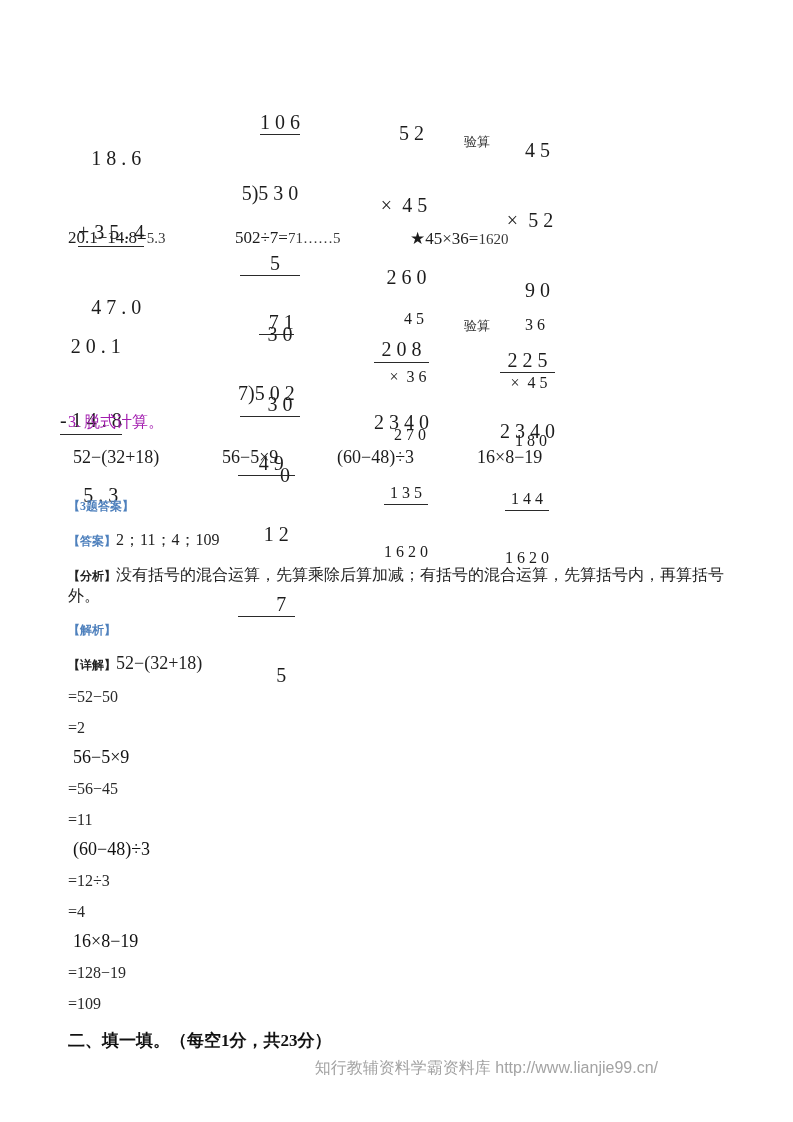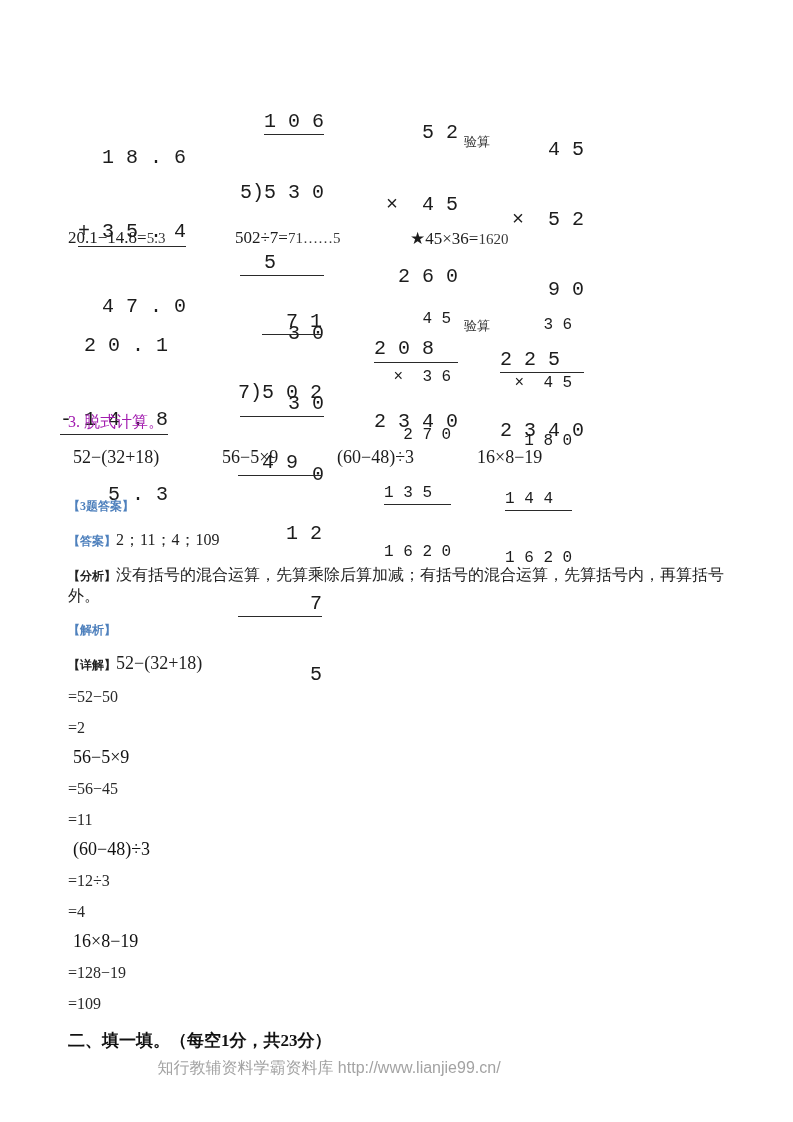--- a/index.html
+++ b/index.html
@@ -1,21 +1,21 @@
 <!DOCTYPE html>
 <html><head>
 <meta charset="utf-8">
 <style>
   html,body{margin:0;padding:0;background:#fff;}
   .page{position:relative;width:793px;height:1122px;background:#ffffff;overflow:hidden;
         font-family:"Liberation Serif", serif;color:#222;}
   
   .top-calcs{position:absolute;left:0;top:0;width:793px;height:412px;}
-  .calc{position:absolute;font-family:Liberation Mono, monospace;font-size:20px;
-        color:#1c1c1c;white-space:pre;}
+  .calc{position:absolute;font-family:Liberation Serif, serif;font-size:20px;
+        color:#1c1c1c;white-space:pre;text-align:center;}
   .calc .cr{line-height:26px;min-height:26px;}
   .calc.lh24 .cr{line-height:24px;min-height:24px;}
   .calc.lh28 .cr{line-height:28px;min-height:28px;}
   .calc.lh22 .cr{line-height:22px;min-height:22px;}
   .calc.small{font-size:16px;}
   .cr.u{border-bottom:1.5px solid #2a2a2a;}
   .q{display:inline-block;border-bottom:1.5px solid #2a2a2a;margin-left:2ch;white-space:pre;}
   .check-label{position:absolute;font-family:Liberation Mono, monospace;font-size:13px;color:#333;}
   .eq-item{position:absolute;font-size:17px;color:#1c1c1c;white-space:pre;}
   .eq-item .ans{font-size:15px;color:#3a3a3a;}
@@ -24,21 +24,21 @@
   .h-problem{font-size:16px;color:#a21caf;margin:4px 0 0 0;}
   .problems{position:relative;height:34px;margin-top:14px;}
   .problems span{position:absolute;top:0;font-size:18px;color:#1c1c1c;white-space:pre;}
   .ansline{margin-top:14px;line-height:19px;font-size:16px;}
   .blue{color:#4f81bd;}
   .lbl{font-size:12px;font-weight:bold;}
   .mathtxt{font-size:18px;}
   .step{margin-top:12px;line-height:19px;font-size:16px;color:#2a2a2a;}
   .step.prob{font-size:18px;color:#111;margin-left:5px;margin-top:11px;}
   .h-section{font-size:17px;font-weight:bold;color:#111;margin-top:16px;}
-  .footer{position:absolute;left:0;top:1058px;width:658px;text-align:center;
+  .footer{position:absolute;left:0;top:1058px;width:658px;text-align:right;
           font-family:"Liberation Sans",sans-serif;font-size:16px;color:#a3a3a3;}
 </style>
 </head>
 <body>
 
 <div class="page">
 
   <div class="top-calcs">
 
     <div class="calc lh28" style="left:78px;top:98px">

